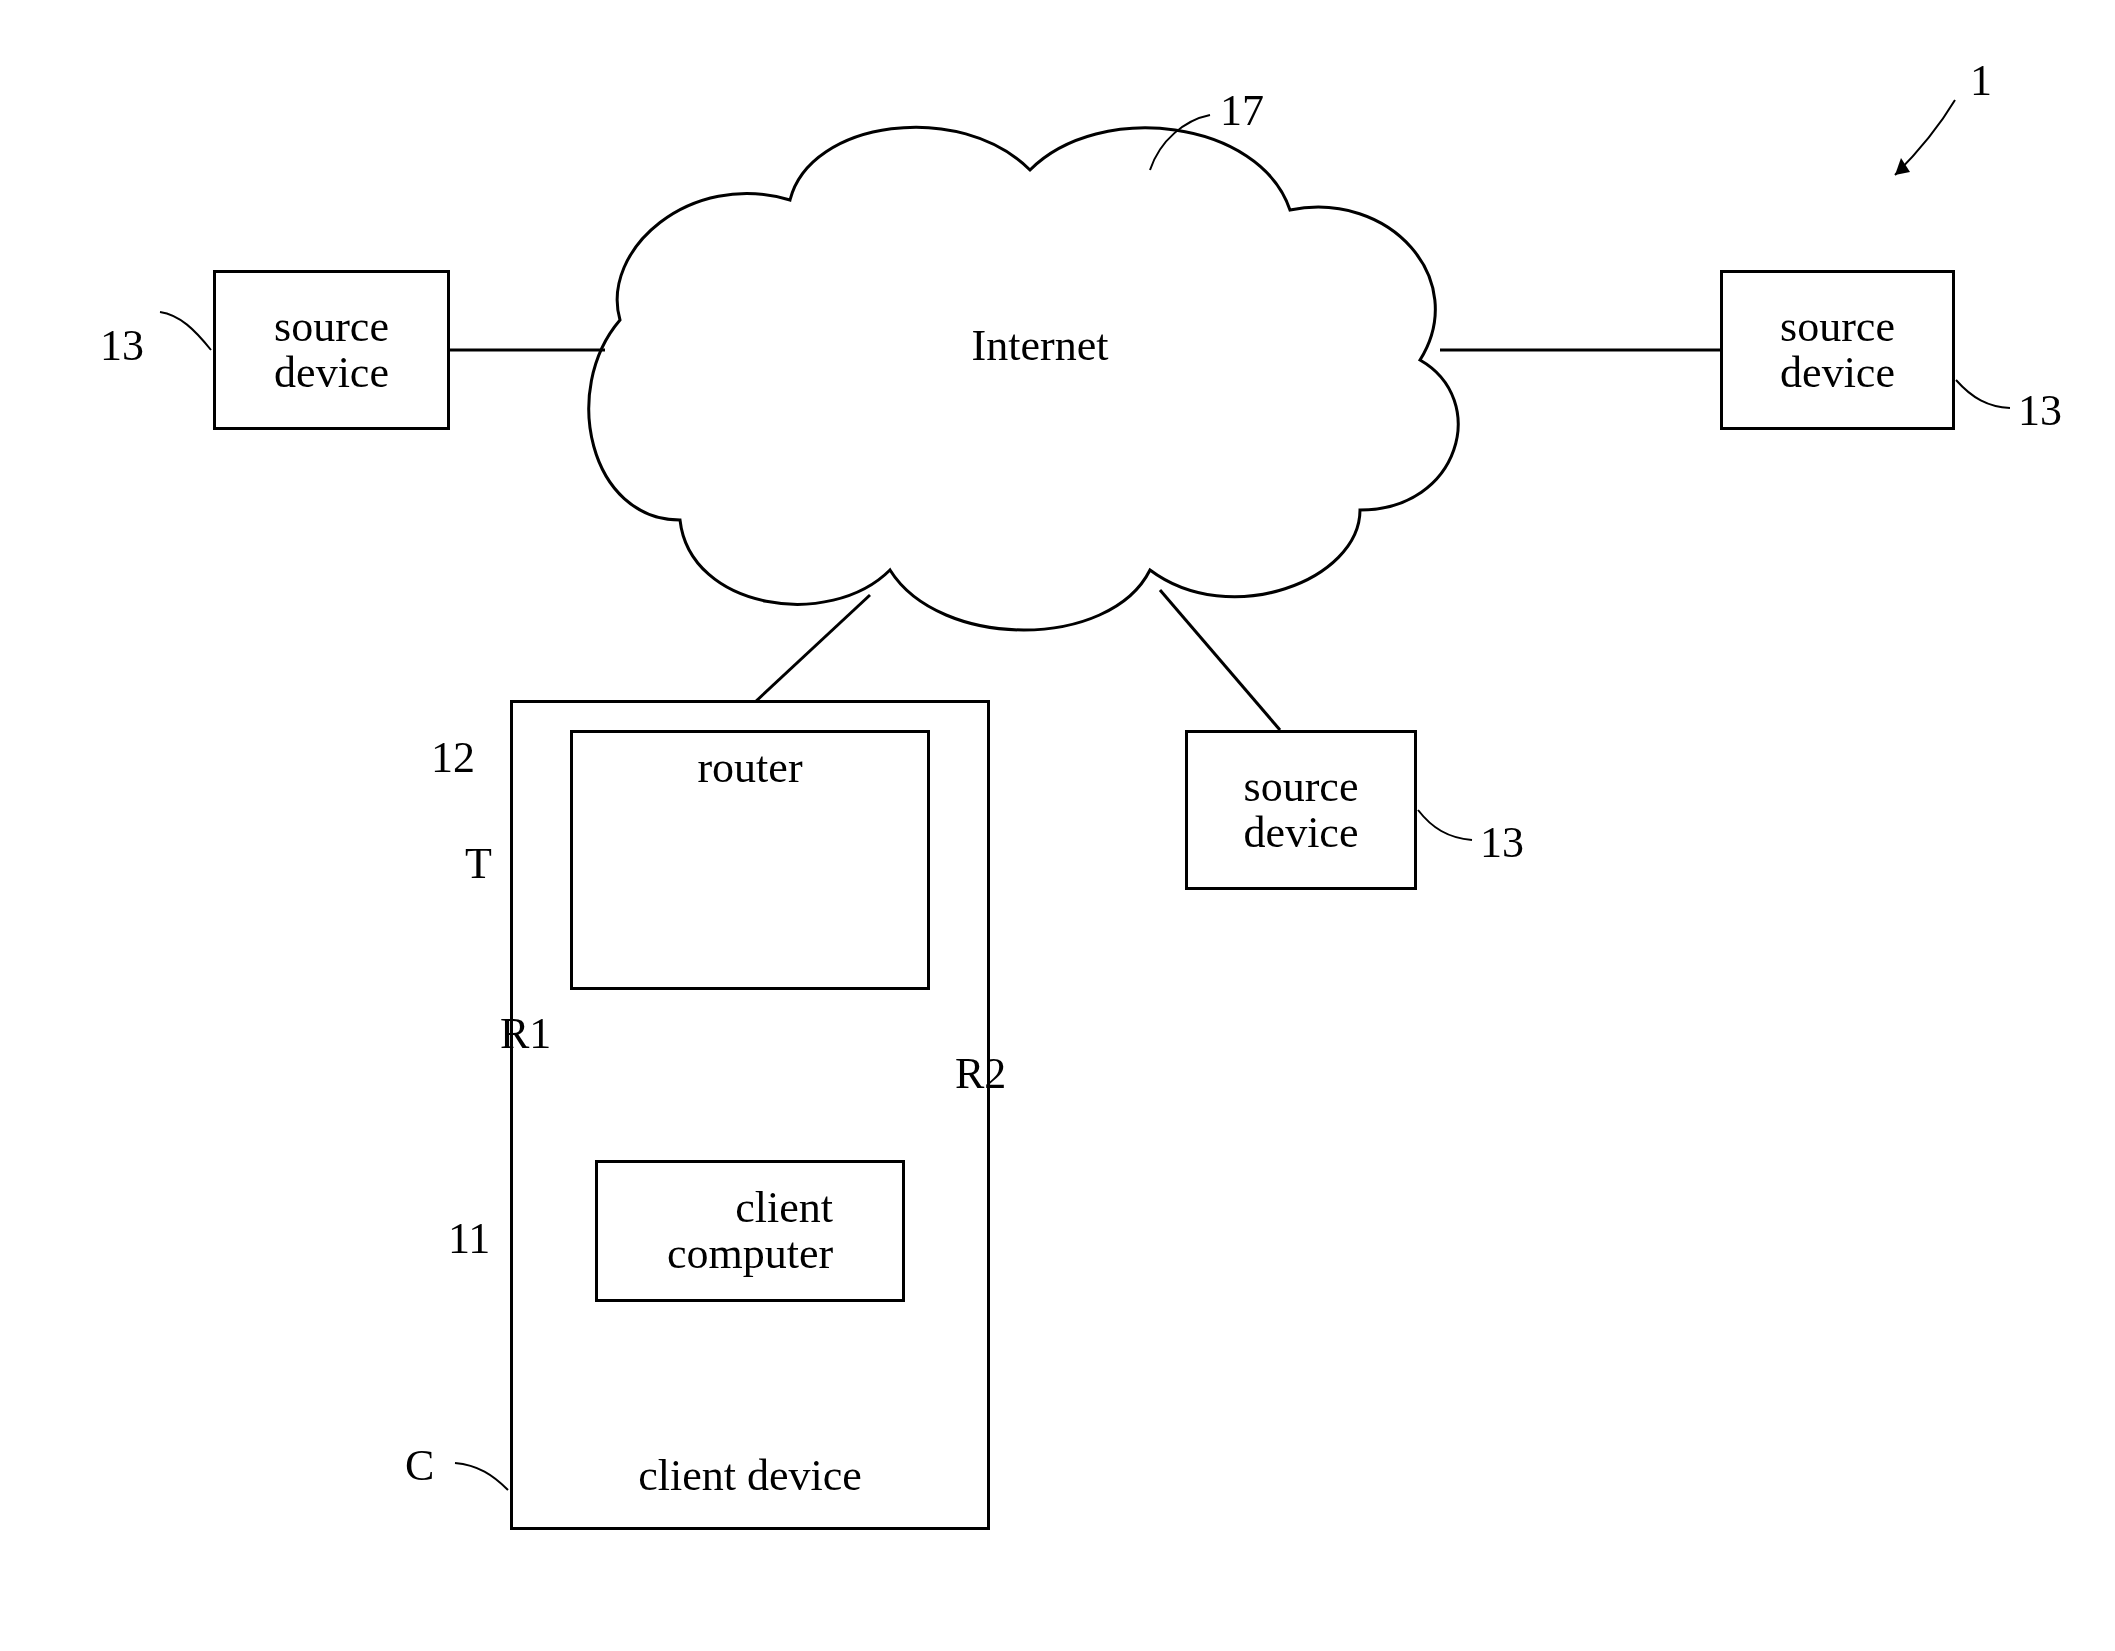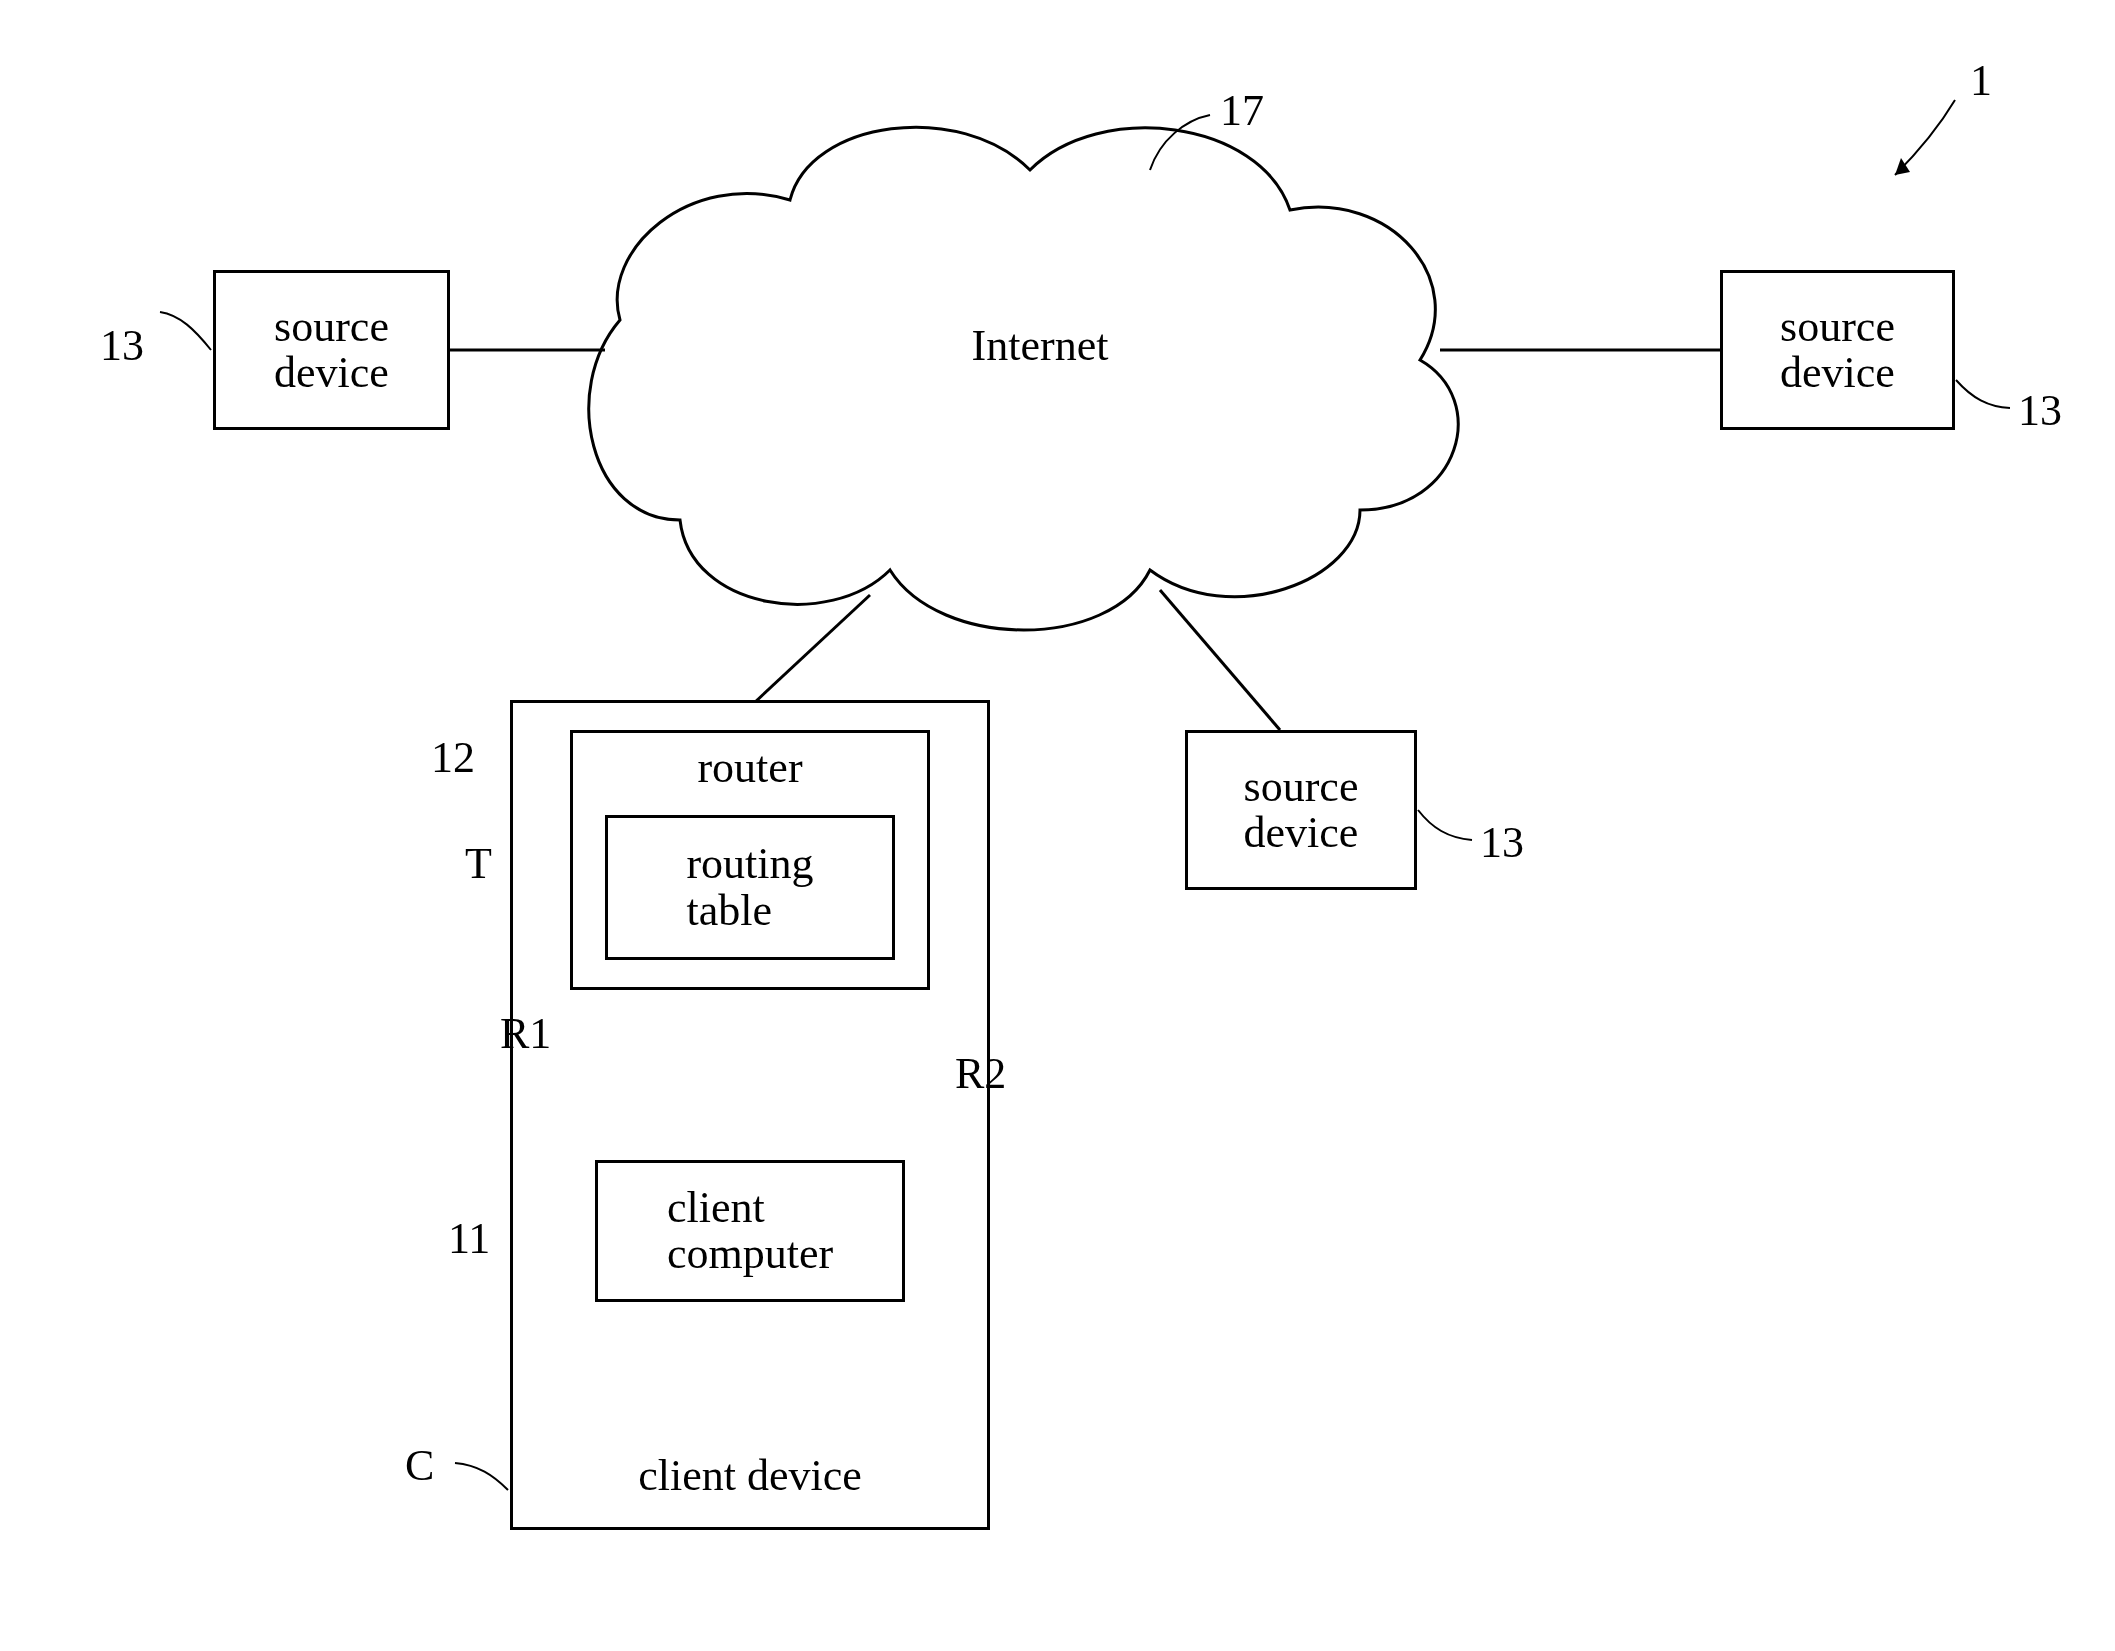--- a/index.html
+++ b/index.html
@@ -14,21 +14,21 @@
   }
   .canvas {
     position: relative;
     width: 2115px;
     height: 1651px;
   }
   .box {
     position: absolute;
     border: 3px solid #000;
     background: #fff;
-    text-align: left;
+    text-align: right;
     display: flex;
     align-items: center;
     justify-content: center;
     line-height: 1.05;
     box-sizing: border-box;
   }
   .label {
     position: absolute;
     white-space: nowrap;
   }
@@ -127,26 +127,20 @@
 
 <div class="box" style="left:510px; top:700px; width:480px; height:830px; align-items:flex-end; padding-bottom:28px;">
   <span>client device</span>
 </div>
 
 <div class="box" style="left:570px; top:730px; width:360px; height:260px; align-items:flex-start; padding-top:12px;">
   <span>router</span>
 </div>
 <div class="label" style="left:431px; top:718px;margin-top:14px;">12</div>
 
-<div class="box" style="left:605px; top:815px; width:290px; height:145px;">
-  <div>
-    <div>routing</div>
-    <div>table</div>
-  </div>
-</div>
 <div class="label" style="left:465px; top:838px;">T</div>
 
 <div class="box" style="left:595px; top:1160px; width:310px; height:142px;">
   <div>
     <div>client</div>
     <div>computer</div>
   </div>
 </div>
 <div class="label" style="left:448px; top:1213px;">11</div>
 

